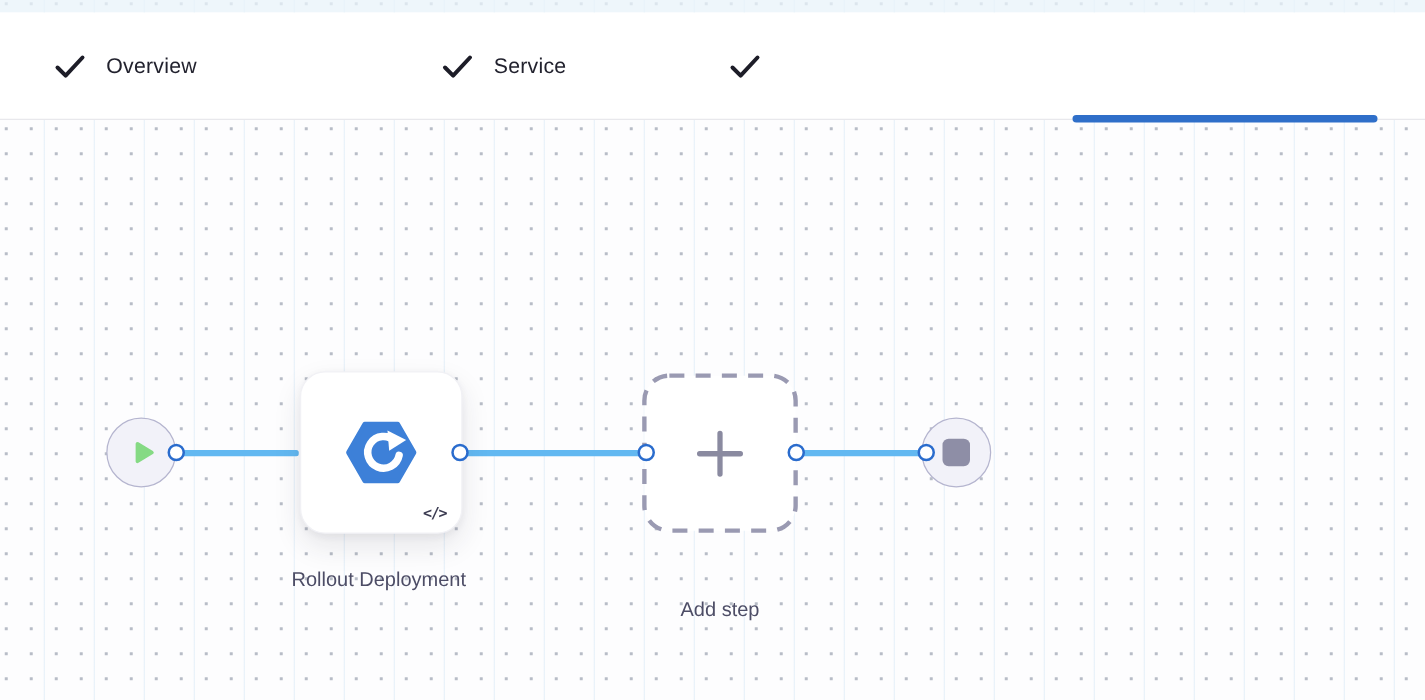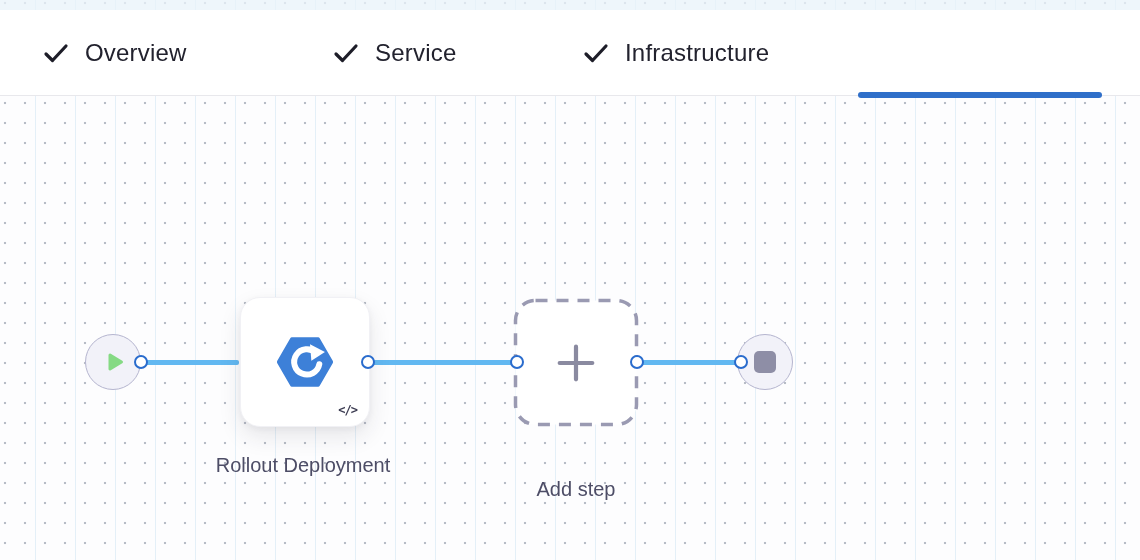--- a/index.html
+++ b/index.html
@@ -29,21 +29,21 @@
     position: absolute; left: 0; top: 10px; width: 1140px; height: 86px;
     background: #ffffff;
     border-bottom: 1px solid #e8e8ec;
     z-index: 6;
   }
   .tab {
     position: absolute; top: 0; height: 100%;
     display: flex; align-items: center; gap: 15px;
     cursor: pointer;
     color: var(--tab-text, #22222e);
-    font-size: 24px; font-weight: 500;
+    font-size: 17px; font-weight: 500;
     letter-spacing: 0.2px;
   }
   .tab.active { font-weight: 700; }
   .tab .check { display: inline-flex; width: 28px; height: 28px; }
   .tab-underline {
     position: absolute; left: 858px; bottom: -3px; width: 244px; height: 6px;
     border-radius: 3px;
     background: var(--accent-blue, #2f6fc9);
   }
 
@@ -96,21 +96,21 @@
     cursor: pointer; z-index: 2;
   }
   .add-step-node svg { display: block; }
   .add-step-plus {
     position: absolute; left: 0; top: 0; right: 0; bottom: 0;
     display: flex; align-items: center; justify-content: center;
   }
 
   .node-label {
     position: absolute;
-    font-size: 20px; line-height: 42px;
+    font-size: 16px; line-height: 42px;
     color: var(--label-gray, #4d4d66);
     text-align: center;
     z-index: 3;
   }
   .label-rollout { left: 203px; top: 444px; width: 200px; }
   .label-addstep { left: 491px; top: 468px; width: 170px; }
 </style>
 </head>
 <body>
 
@@ -120,36 +120,35 @@
 
   <div class="tab" style="left:42px">
     <span class="check">
       <svg viewBox="0 0 28 28" width="28" height="28">
           <path d="M4 15 L10.5 21.5 L24 7" fill="none" stroke="#1d1d28" stroke-width="3.2" stroke-linecap="round" stroke-linejoin="round"></path>
         </svg>
     </span>
     <span>Overview</span>
   </div>
 
-  <div class="tab" style="left:332px">
+  <div class="tab" style="left:352px">
     <span class="check">
       <svg viewBox="0 0 28 28" width="28" height="28">
           <path d="M4 15 L10.5 21.5 L24 7" fill="none" stroke="#1d1d28" stroke-width="3.2" stroke-linecap="round" stroke-linejoin="round"></path>
         </svg>
     </span>
     <span>Service</span>
   </div>
 
   <div class="tab" style="left:582px">
     <span class="check">
       <svg viewBox="0 0 28 28" width="28" height="28">
           <path d="M4 15 L10.5 21.5 L24 7" fill="none" stroke="#1d1d28" stroke-width="3.2" stroke-linecap="round" stroke-linejoin="round"></path>
         </svg>
     </span>
-    <span>Infrastructure</span>
   </div>
 
 
   <div class="tab-underline"></div>
 </div>
 
 <div class="canvas">
 
   <div class="connector" style="left:141px; width:98px"></div>
   <div class="connector" style="left:368px; width:149px"></div>

